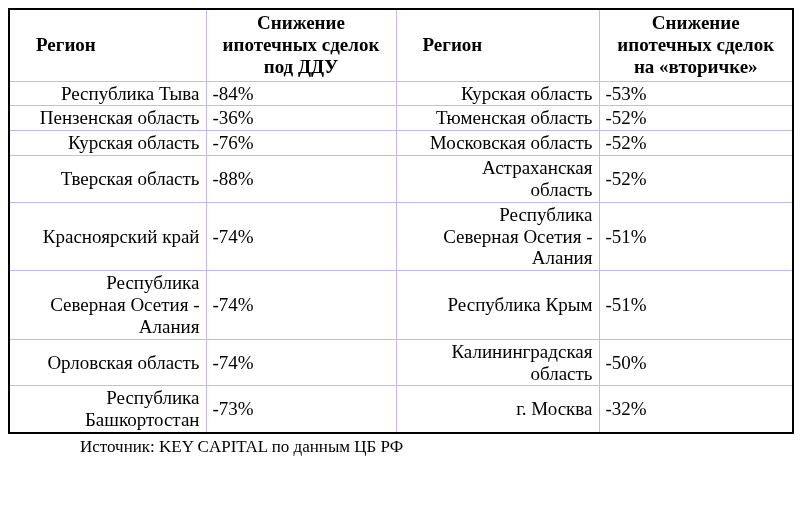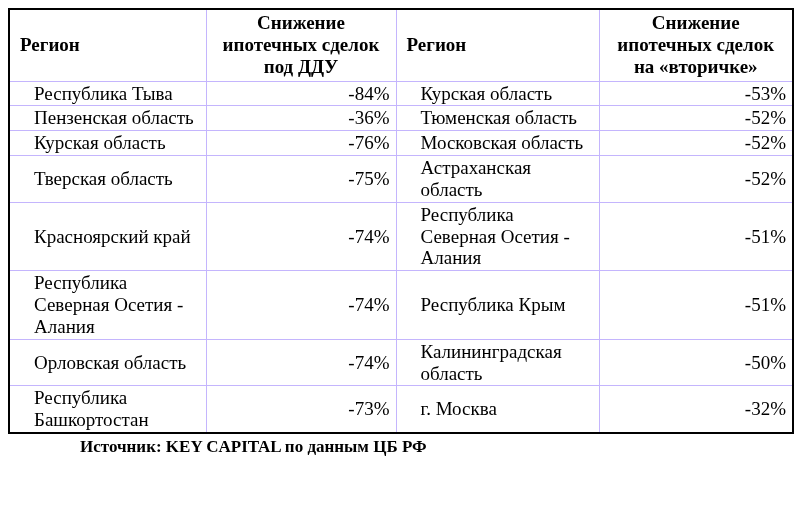--- a/index.html
+++ b/index.html
@@ -34,36 +34,36 @@
     overflow: hidden;
   }
   thead tr { height: 72px; }
   th {
     font-weight: bold;
     padding: 2px 6px;
     white-space: pre-line;
   }
   th.region-h {
     text-align: left;
-    padding-left: 10px;
+    padding-left: 26px;
   }
   th.pct-h { text-align: center; }
   td {
     padding: 1px 6px;
   }
   td.region {
-    text-align: left;
+    text-align: right;
     padding-left: 24px;
     white-space: pre-line;
   }
-  td.pct { text-align: right; }
+  td.pct { text-align: left; }
   .source-note {
     margin-top: 3px;
     margin-left: 72px;
-    font-weight: bold;
+    font-weight: normal;
     font-size: 17px;
     line-height: 1.2;
     color: #000000;
   }
 </style>
 </head>
 <body>
 
 <div class="page">
   <table class="regions">
@@ -103,21 +103,21 @@
 
   <tr>
     <td class="region">Курская область</td>
     <td class="pct">-76%</td>
     <td class="region">Московская область</td>
     <td class="pct">-52%</td>
   </tr>
 
   <tr>
     <td class="region">Тверская область</td>
-    <td class="pct">-75%</td>
+    <td class="pct">-88%</td>
     <td class="region">Астраханская
 область</td>
     <td class="pct">-52%</td>
   </tr>
 
   <tr>
     <td class="region">Красноярский край</td>
     <td class="pct">-74%</td>
     <td class="region">Республика
 Северная Осетия -

